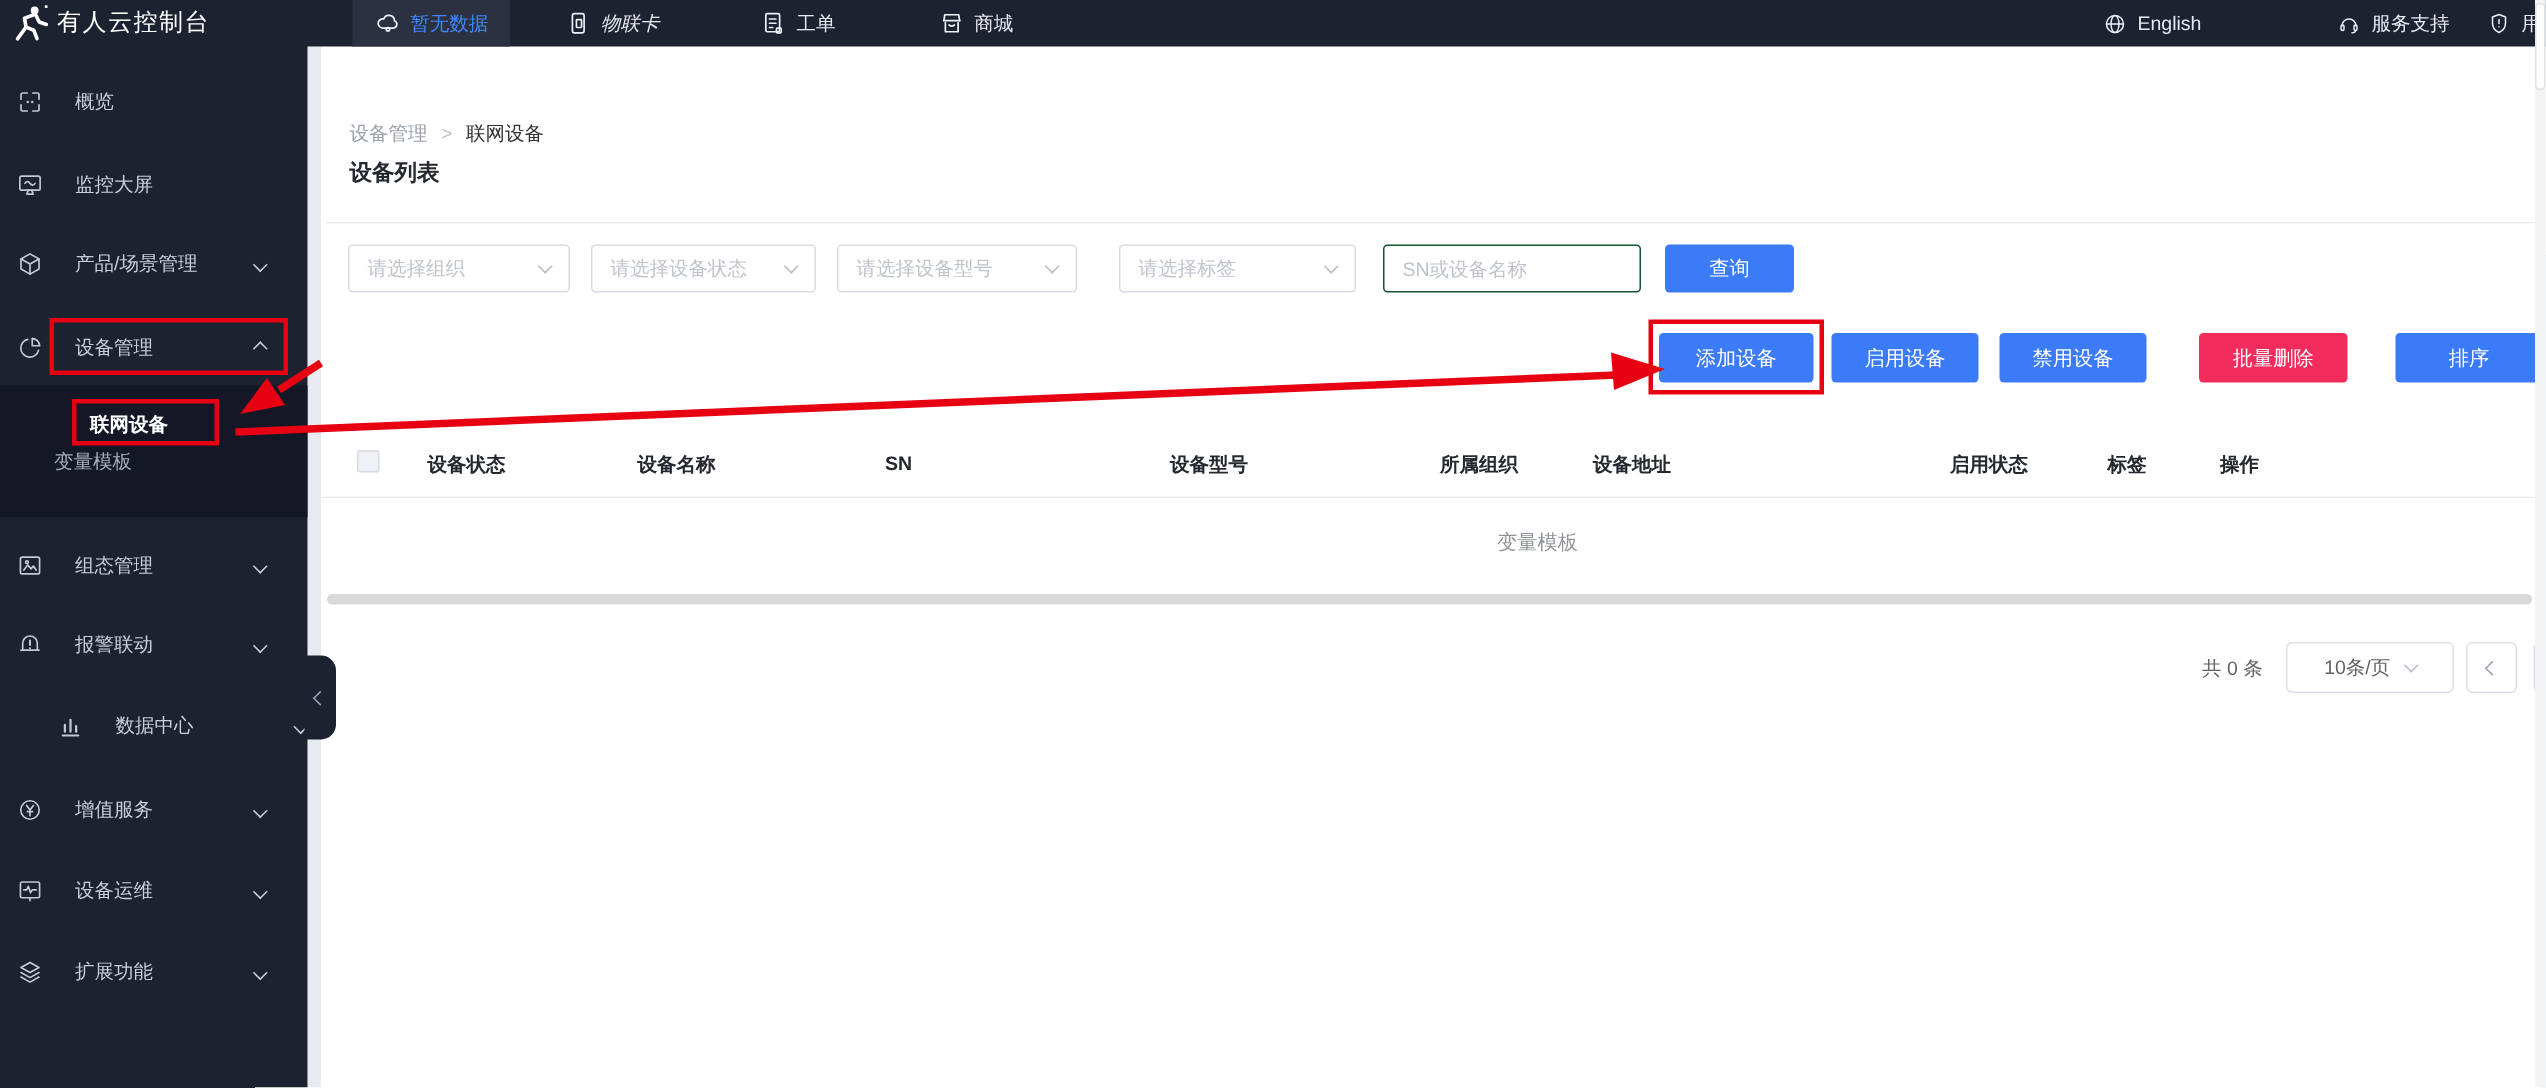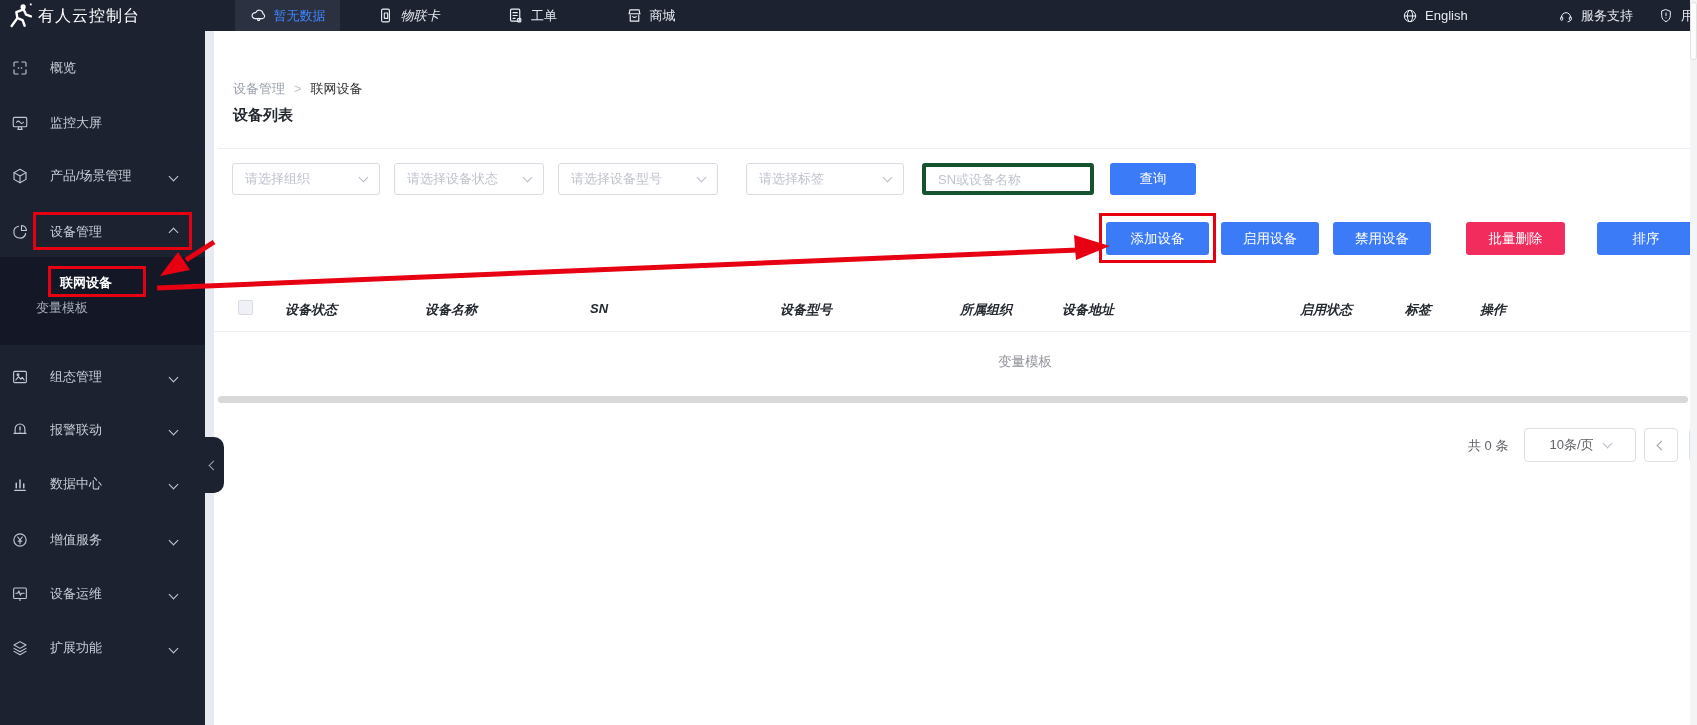--- a/index.html
+++ b/index.html
@@ -36,28 +36,28 @@
 
   
   .breadcrumb { position:absolute; left:233px; top:80px; font-size:13px; color:#9aa1ab; z-index:5; }
   .breadcrumb .sep { margin:0 9px; color:#c0c4cc; }
   .breadcrumb .cur { color:#303133; font-weight:500; }
   .page-title { position:absolute; left:233px; top:106px; font-size:15px; font-weight:bold; color:#24292f; z-index:5; }
   .divider { position:absolute; left:218px; top:148px; width:1472px; height:1px; background:#ebedf1; }
 
   .select-box { position:absolute; top:163px; height:32px; background:#fff; border:1px solid #d9dce3; border-radius:3px; display:flex; align-items:center; padding:0 12px; font-size:13px; color:#bfc3cc; cursor:pointer; }
   .select-box .chv { position:absolute; right:12px; color:#b8bcc6; margin-top:-3px; }
-  .search-input { position:absolute; top:163px; height:32px; border:4px solid #14532d; border-radius:3px; padding:0 12px; font-size:13px; color:#333; outline:none; font-family:inherit; }
+  .search-input { position:absolute; top:163px; height:32px; border:1px solid #14532d; border-radius:3px; padding:0 12px; font-size:13px; color:#333; outline:none; font-family:inherit; }
   .search-input::placeholder { color:#bfc3cc; }
   .btn { position:absolute; height:33px; border:none; border-radius:3px; color:#fff; font-size:13.5px; cursor:pointer; font-family:Liberation Mono, monospace; }
   .btn.blue { background:#3c7bf8; }
   .btn.pink { background:#f22c5d; }
   .btn.query { top:163px; height:32px; }
 
-  .thead { position:absolute; left:214px; top:293px; width:1445px; height:38px; background:#fff;font-style:italic; }
+  .thead { position:absolute; left:214px; top:293px; width:1445px; height:38px; background:#fff; }
   .th { position:absolute; top:8px; font-size:13px; font-weight:bold; color:#24292f; white-space:nowrap; }
   .checkbox { position:absolute; left:24px; top:7px; width:15px; height:15px; background:#f0f1f6; border:1px solid #d8dbe6; border-radius:2px; cursor:pointer; }
   .thead-border { position:absolute; left:214px; top:331px; width:1476px; height:1px; background:#ebedf2; }
   .empty-text { position:absolute; left:998px; top:353px; font-size:13.5px; color:#909399; }
 
   .h-scrollbar { position:absolute; left:218px; top:396px; width:1470px; height:7px; background:#d9d9d9; border-radius:4px; cursor:pointer; }
   .v-scrollbar { position:absolute; left:1690px; top:0; width:7px; height:725px; background:#f3f4f6; z-index:40; cursor:pointer; }
   .v-thumb { position:absolute; left:0; top:2px; width:7px; height:58px; background:#fdfdfd; border:1px solid #e2e2e2; border-radius:3px; }
 
   .pg-total { position:absolute; left:1468px; top:437px; font-size:13px; color:#606266; }
@@ -212,21 +212,21 @@
       <svg viewBox="0 0 24 24" width="18" height="18">
         <path d="M5.5 16.5v-6a6.5 6.5 0 0 1 13 0v6"></path>
         <path d="M4 16.5h16"></path>
         <path d="M12 8v4M12 14.8v.01" stroke-width="1.8"></path>
       </svg>
     </span>
     <span class="s-label">报警联动</span>
     <i class="chv down"></i>
   </div>
 
-  <div class="side-item" style="top:464px;">
+  <div class="side-item" style="top:464px;margin-left:27px;">
     <span class="s-icon">
       <svg viewBox="0 0 24 24" width="18" height="18">
         <path d="M7 17v-6M12 17V6.5M17 17v-5" stroke-width="2"></path>
         <path d="M5 20.5h14" stroke-width="1.8"></path>
       </svg>
     </span>
     <span class="s-label">数据中心</span>
     <i class="chv down"></i>
   </div>
 

